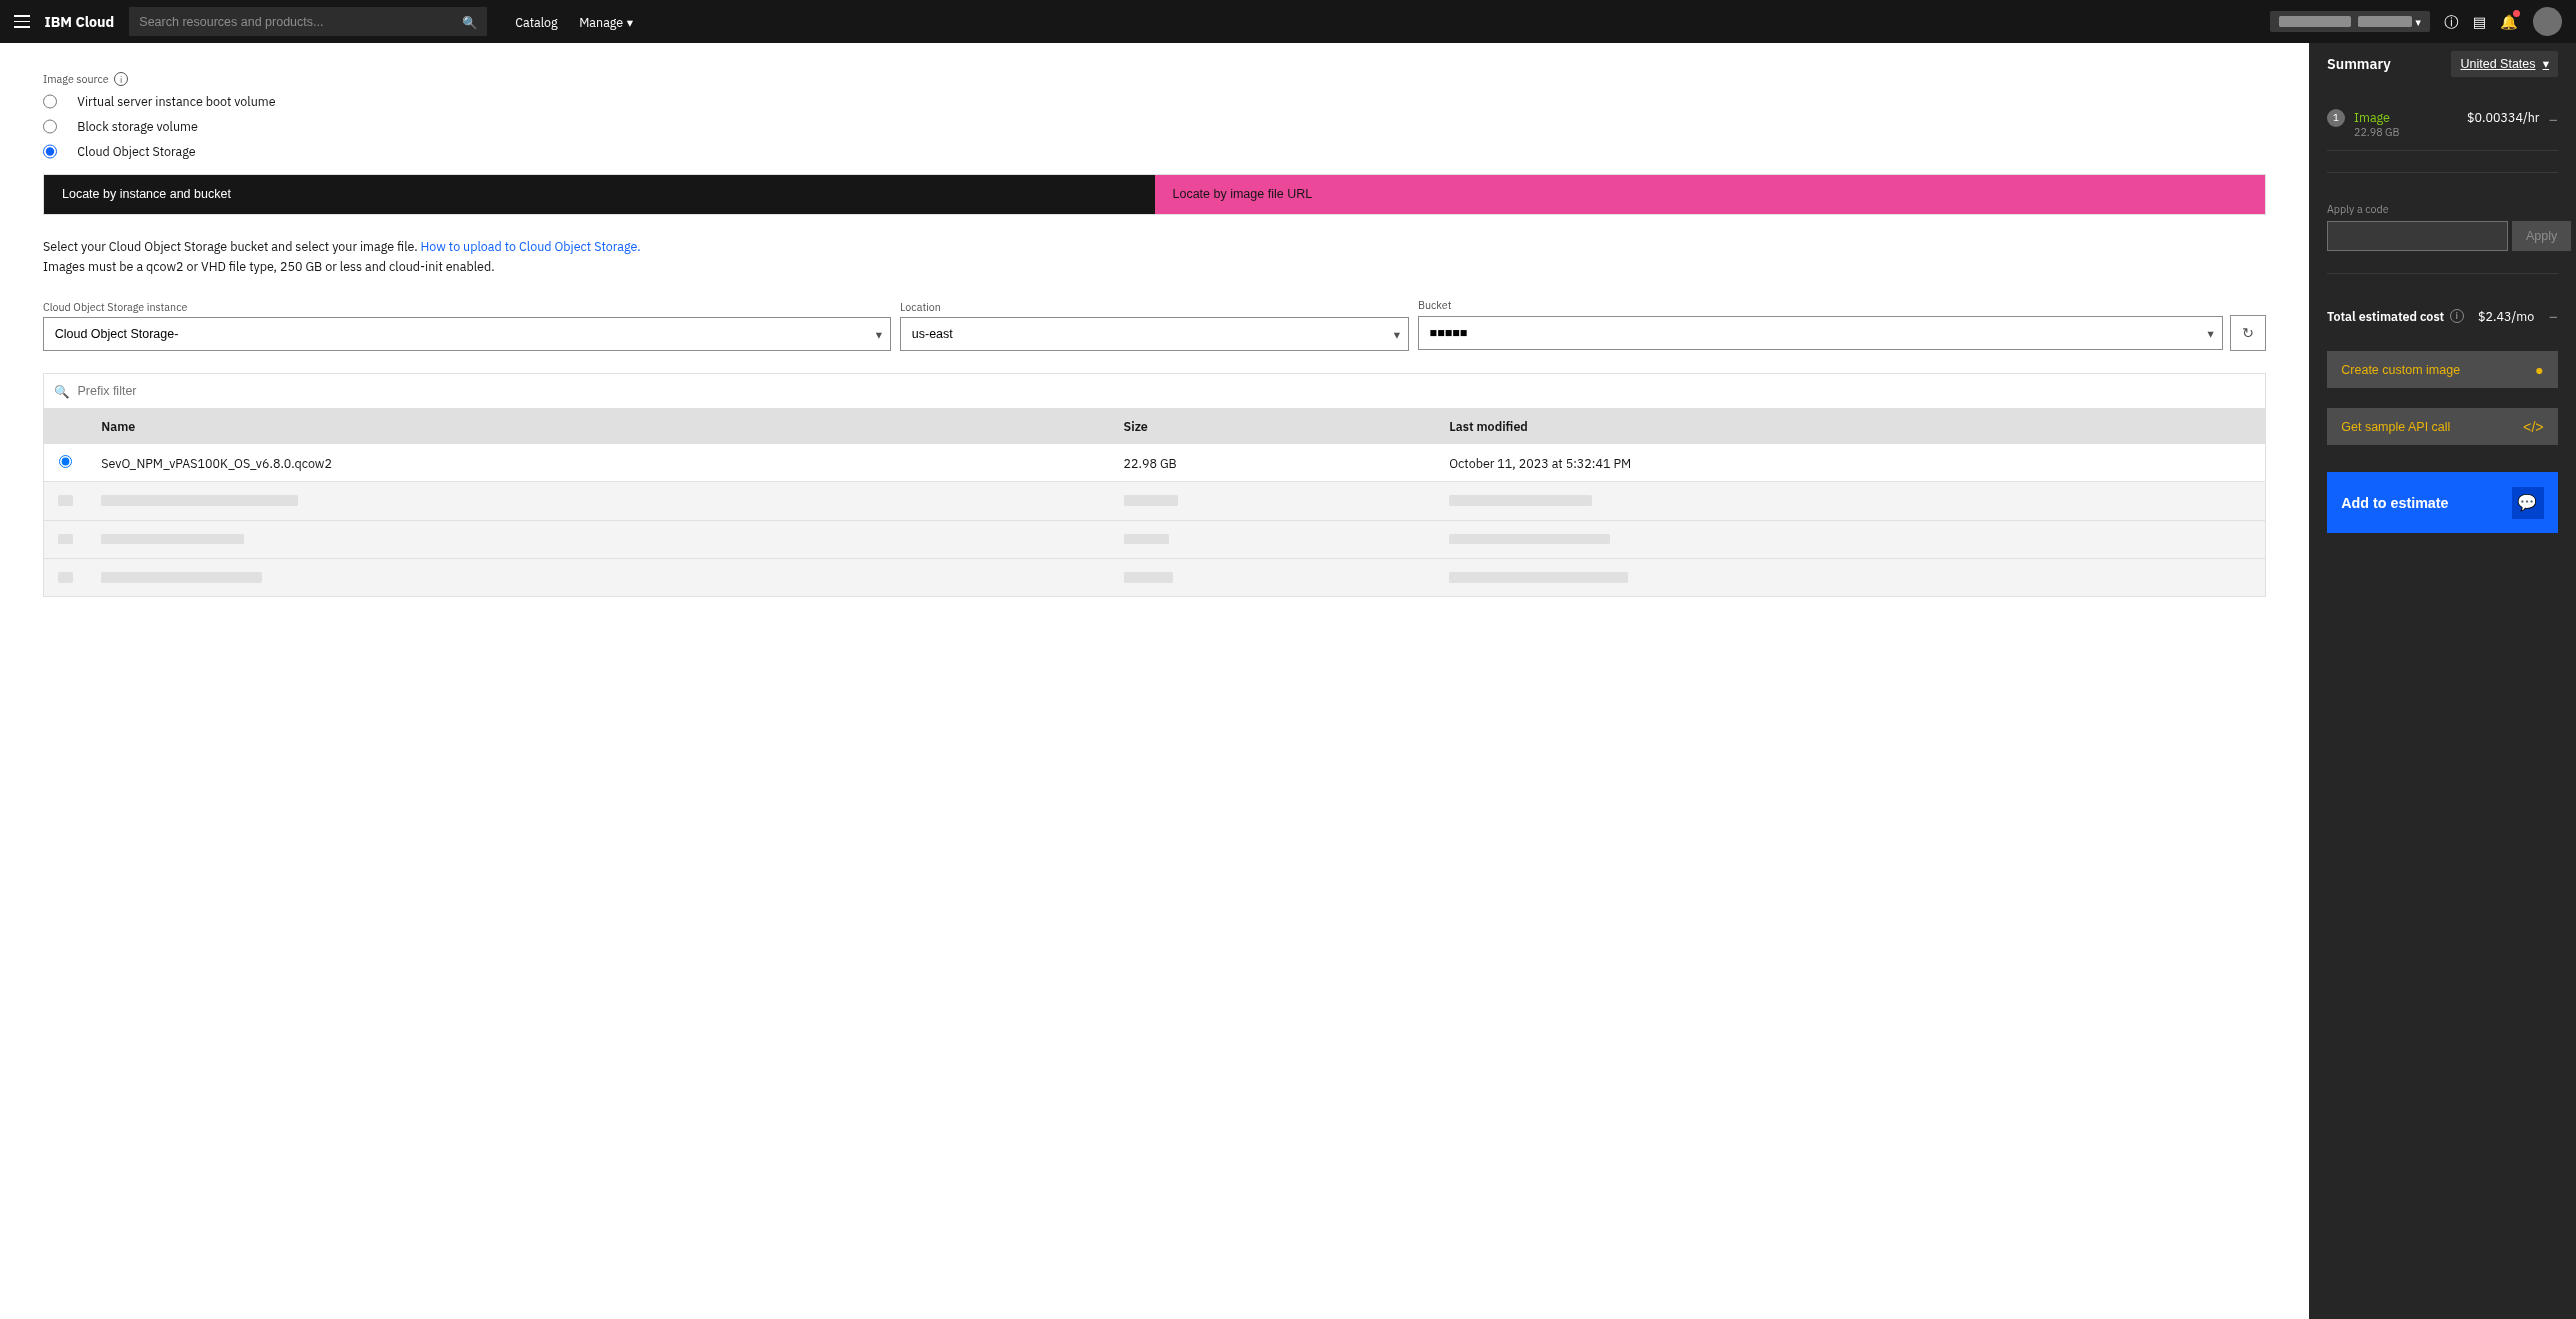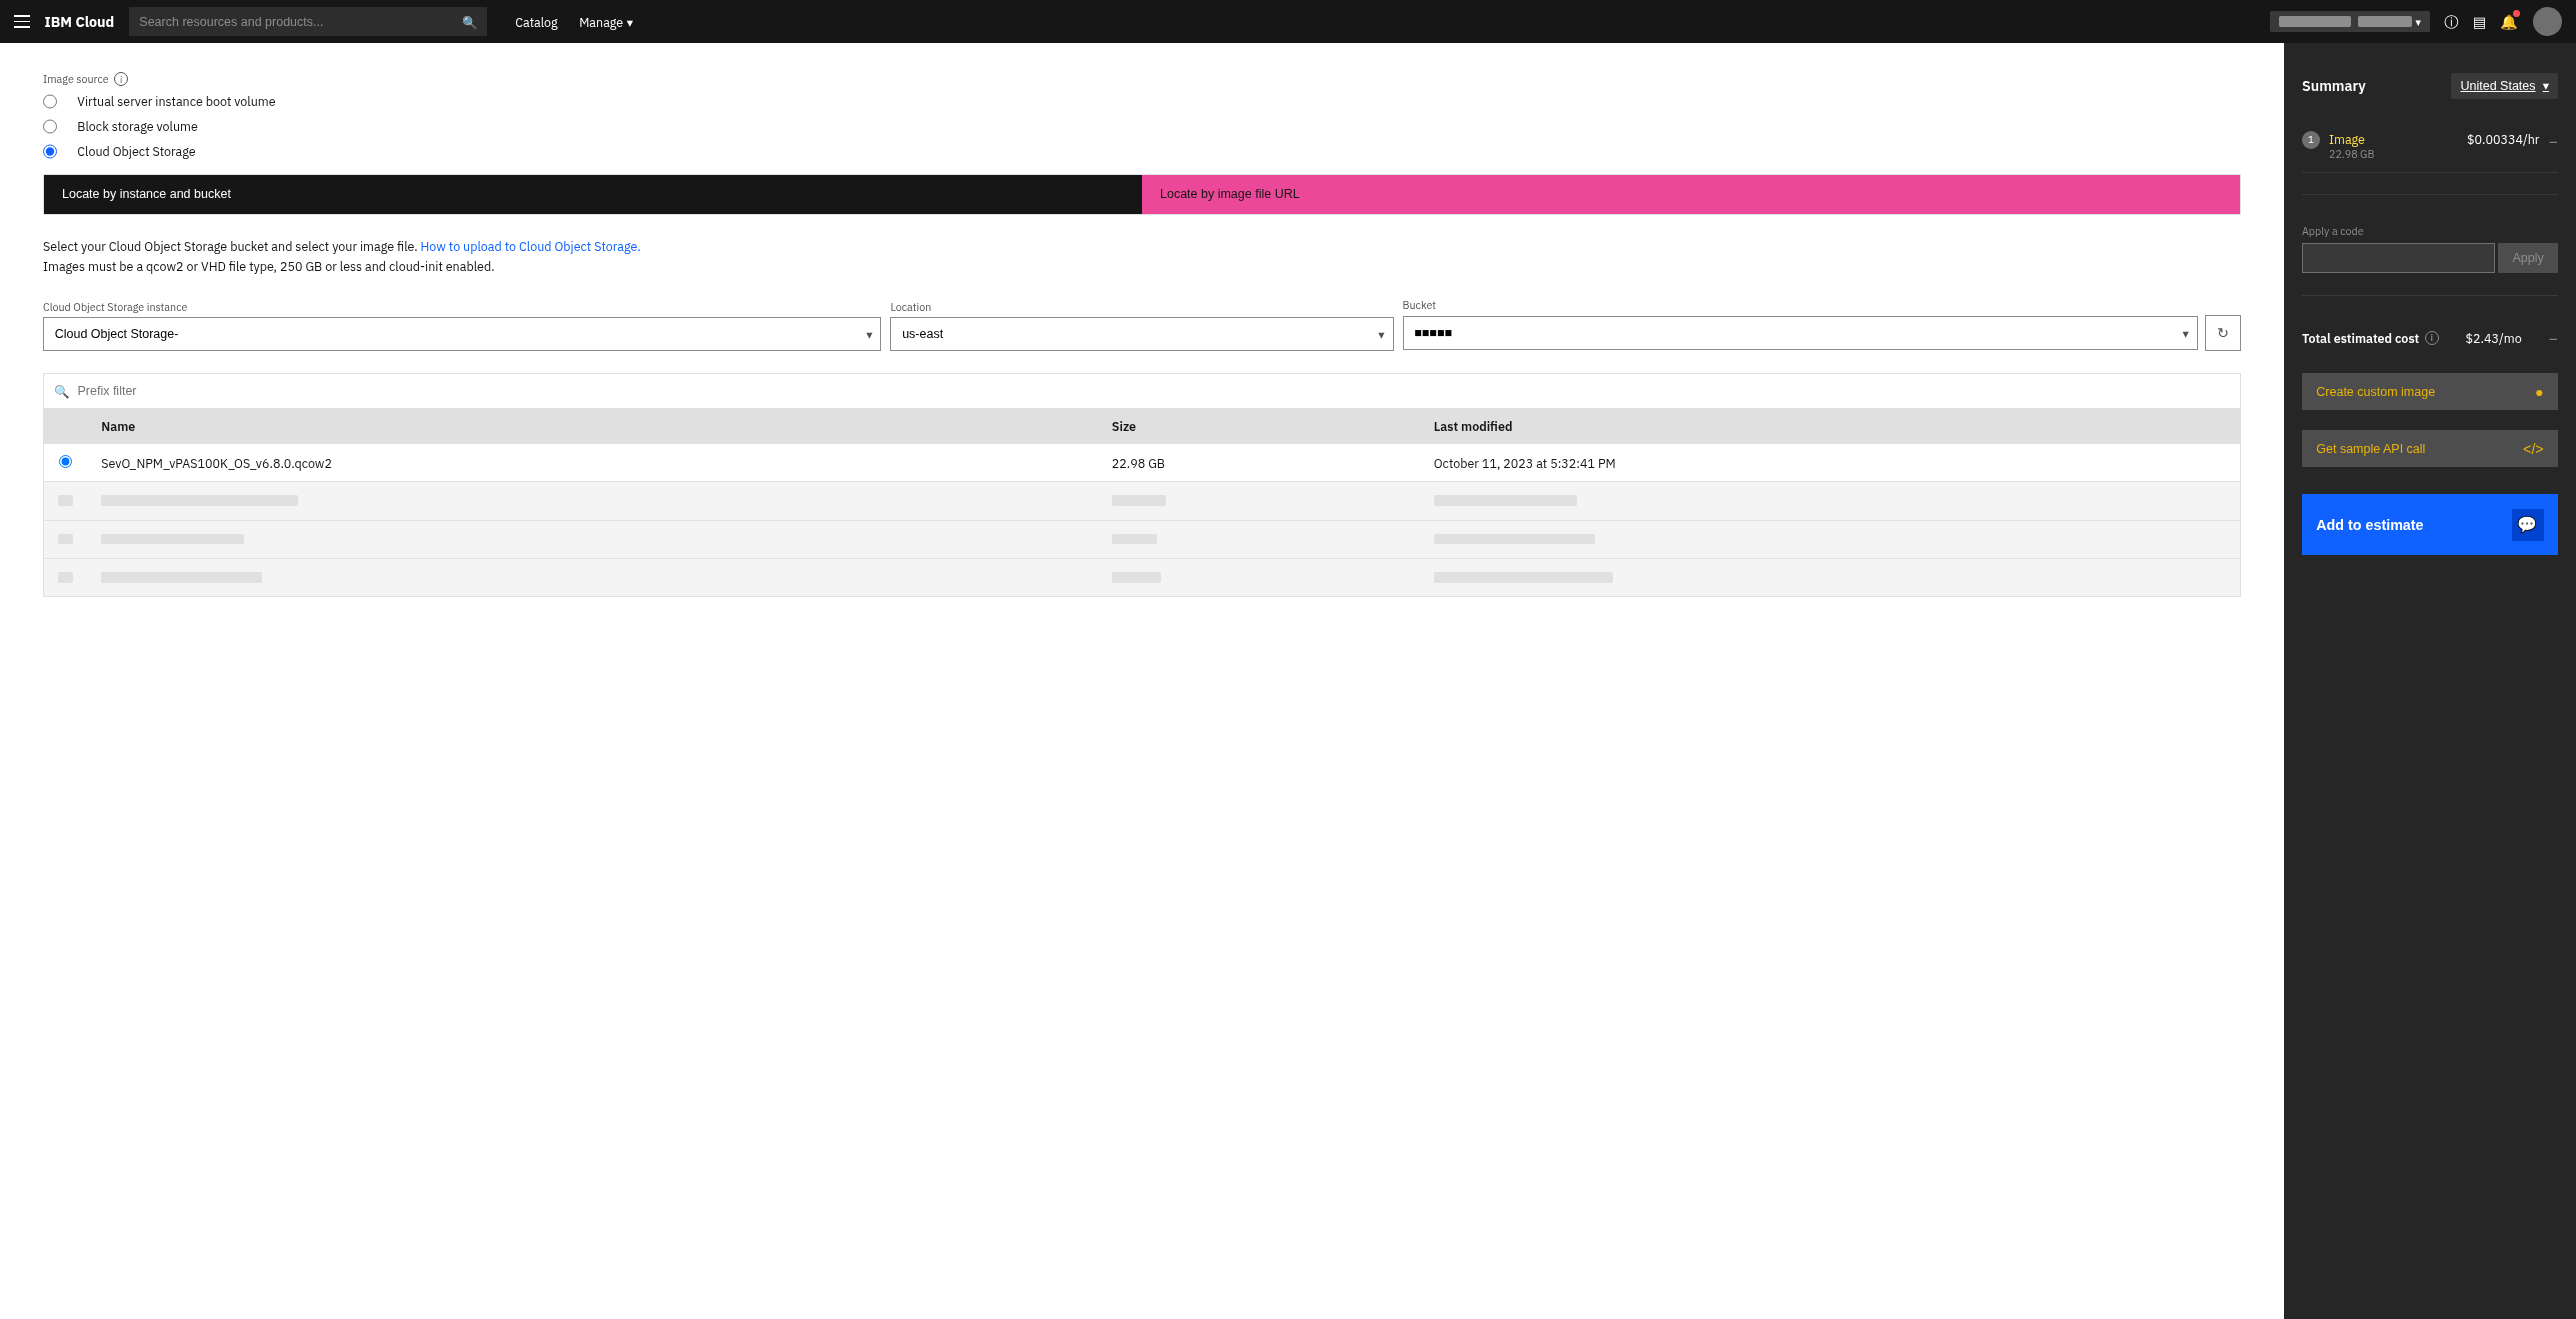--- a/index.html
+++ b/index.html
@@ -45,24 +45,24 @@
       margin-top: 43px;
       min-height: calc(100vh - 43px);
     }
     .content-area {
       flex: 1;
       padding: 29px 43px;
       background: #fff;
       min-height: calc(100vh - 43px);
     }
     .sidebar {
-      width: 292px;
+      width: 267px;
       background: #262626;
       color: #fff;
-      padding: 30px 18px;
+      padding: 8px 18px;
       display: flex;
       flex-direction: column;
       gap: 14.3px;
       min-height: calc(100vh - 43px);
     }
 
     
     .section-label {
       display: flex; align-items: center; gap: 5.4px;
       font-size: 10.7px; color: #525252; margin-bottom: 7.2px;
@@ -163,21 +163,21 @@
     .summary-item {
       display: flex; align-items: flex-start; gap: 9px;
       padding: 10.7px 0; border-bottom: 0.9px solid #393939;
     }
     .summary-num {
       background: #6f6f6f; color: #fff; width: 18px; height: 18px;
       border-radius: 50%; display: flex; align-items: center; justify-content: center;
       font-size: 9.8px; flex-shrink: 0;
     }
     .summary-detail { flex: 1; }
-    .summary-name { font-size: 12.5px; color: #fde047; }
+    .summary-name { font-size: 12.5px; color: #84cc16; }
     .summary-sub { font-size: 10.7px; color: #8d8d8d; }
     .summary-price { font-size: 12.5px; color: #fff; white-space: nowrap; }
     .summary-minus { color: #8d8d8d; cursor: pointer; font-size: 16px; }
 
     .divider { height: 0.9px; background: #393939; margin: 7.2px 0; }
 
     .apply-code-section { margin-top: 7.2px; }
     .apply-code-label { font-size: 10.7px; color: #8d8d8d; margin-bottom: 5.4px; }
     .apply-code-row { display: flex; gap: 3.6px; }
     .apply-code-input {

